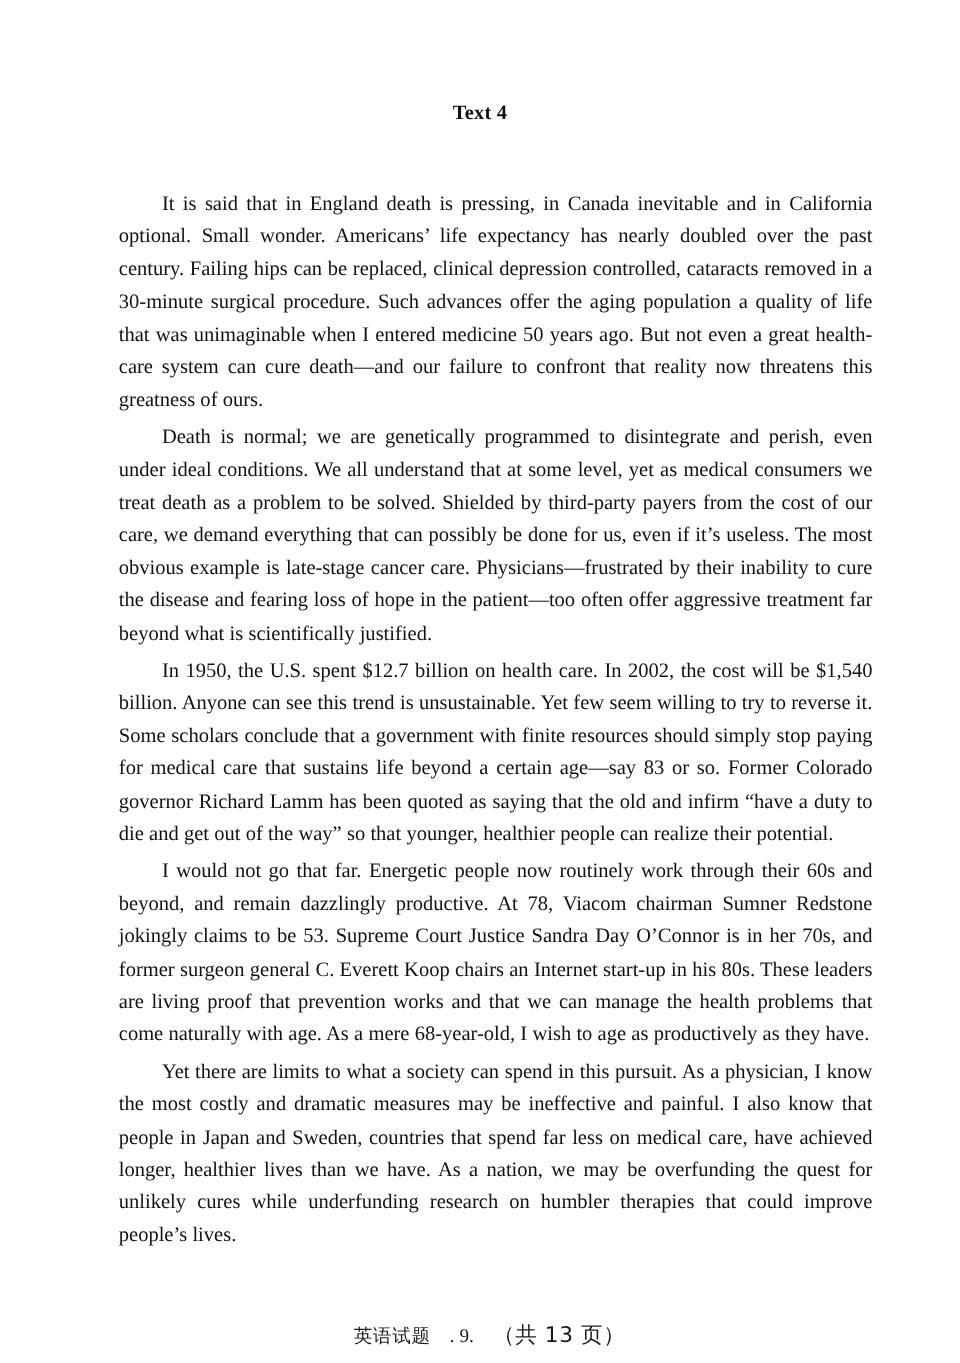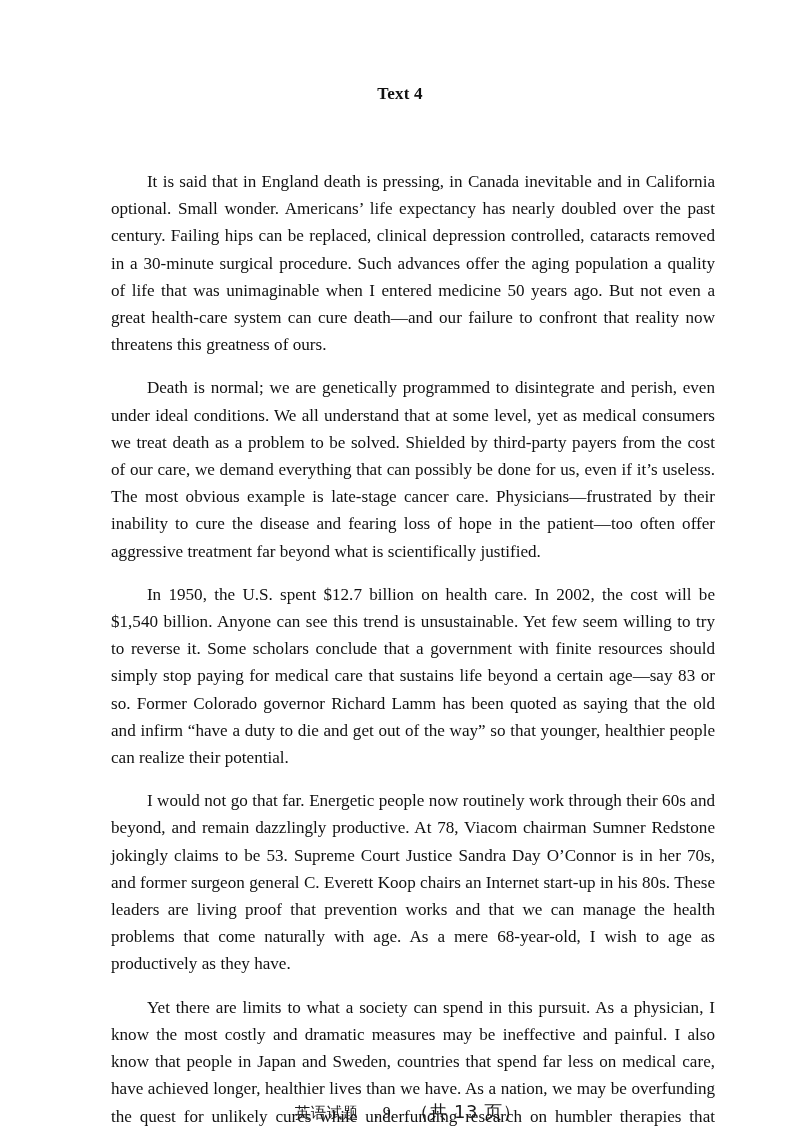--- a/index.html
+++ b/index.html
@@ -44,21 +44,21 @@
     font-size: 17.1px;
     line-height: 27.2px;
     text-align: justify;
     text-justify: inter-word;
     -webkit-hyphens: none;
     hyphens: none;
     word-spacing: 0.1px;
   }
 
   .body-text p {
-    margin: 16px;
+    margin: 4px;
     text-indent: 2.1em;
     text-align: justify;
   }
 
   .footer {
     position: absolute;
     left: 0;
     top: 1082px;
     width: 800px;
     text-align: center;

